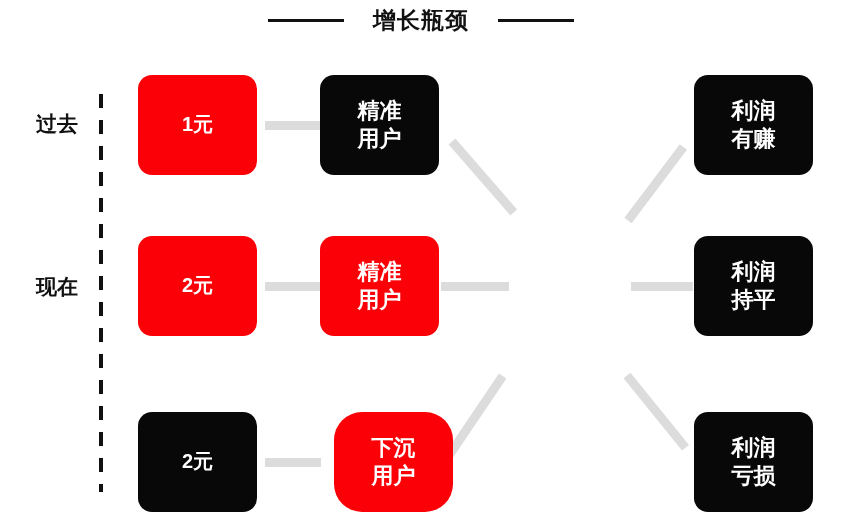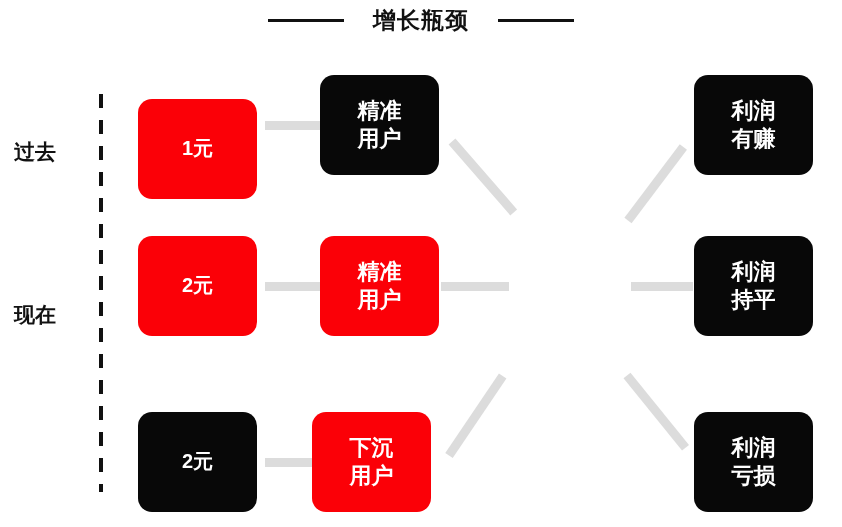--- a/index.html
+++ b/index.html
@@ -39,28 +39,27 @@
     font-size: 23px;
     font-weight: bold;
     color: #111111;
     letter-spacing: 1px;
     white-space: nowrap;
   }
 
   
   .row-label {
     position: absolute;
-    left: 14px;
+    left: 6px;
     width: 72px;
-    text-align: left;
+    text-align: right;
     font-size: 21px;
     font-weight: bold;
     color: #111111;
     white-space: nowrap;
-    margin-top: 28px;
   }
 
   
   .divider {
     position: absolute;
     left: 99px;
     top: 94px;
     width: 4px;
     height: 398px;
     background-image: linear-gradient(
@@ -127,21 +126,21 @@
   <div class="conn-h" style="left:265px; top:458px; width:56px;"></div>
 
   <div class="conn-h" style="left:441px; top:282px; width:68px;"></div>
   <div class="conn-h" style="left:631px; top:282px; width:62px;"></div>
 
   <div class="conn-d" style="left:452px; top:137px; width:94px; transform:rotate(49deg);"></div>
   <div class="conn-d" style="left:628px; top:216px; width:92px; transform:rotate(-53deg);"></div>
   <div class="conn-d" style="left:449px; top:451px; width:96px; transform:rotate(-56deg);"></div>
   <div class="conn-d" style="left:627px; top:371px; width:93px; transform:rotate(51deg);"></div>
 
-  <div class="node red money" style="left:138px; top:75px;margin-top:24px;">
+  <div class="node red money" style="left:138px; top:75px;">
     <span class="line">1元</span>
   </div>
   <div class="node black" style="left:320px; top:75px;">
     <span class="line">精准</span>
     <span class="line">用户</span>
   </div>
   <div class="node black" style="left:694px; top:75px;">
     <span class="line">利润</span>
     <span class="line">有赚</span>
   </div>
@@ -154,21 +153,21 @@
     <span class="line">用户</span>
   </div>
   <div class="node black" style="left:694px; top:236px;">
     <span class="line">利润</span>
     <span class="line">持平</span>
   </div>
 
   <div class="node black money" style="left:138px; top:412px;">
     <span class="line">2元</span>
   </div>
-  <div class="node red" style="left:312px; top:412px;">
+  <div class="node red" style="left:334px; top:412px;border-radius:28px;">
     <span class="line">下沉</span>
     <span class="line">用户</span>
   </div>
   <div class="node black" style="left:694px; top:412px;">
     <span class="line">利润</span>
     <span class="line">亏损</span>
   </div>
 
 </div>
 

